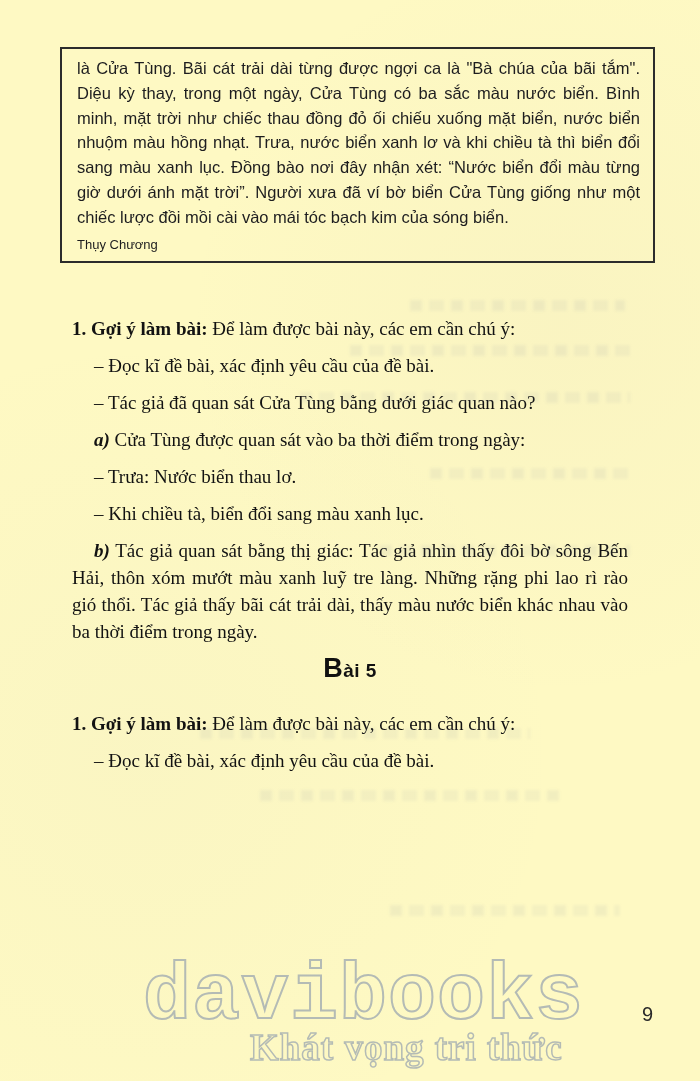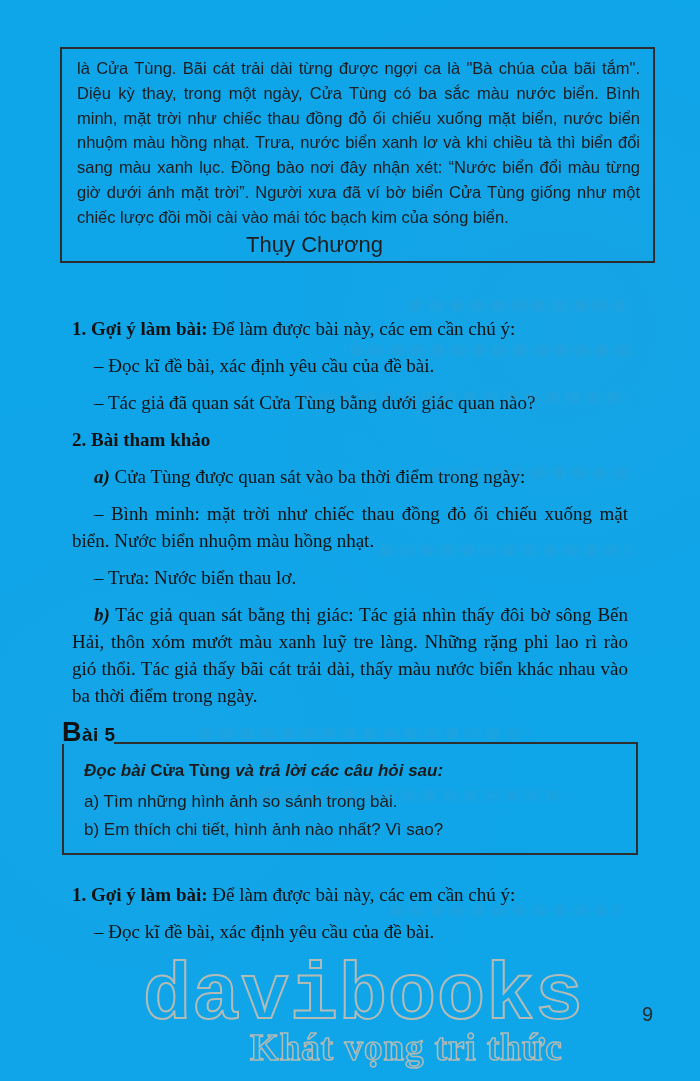--- a/index.html
+++ b/index.html
@@ -1,20 +1,20 @@
 <!DOCTYPE html>
 <html><head>
 <meta charset="utf-8">
 <style>
   html,body { margin:0; padding:0; }
   .page {
     position: relative;
     width: 700px;
     height: 1081px;
-    background: #0ea5e9;
+    background: #fef9c3;
     overflow: hidden;
     color: #141414;
   }
   
   .page::before {
     content: "";
     position: absolute; inset: 0;
     background:
       radial-gradient(circle at 80% 30%, rgba(170,150,160,0.05), transparent 40%),
       radial-gradient(circle at 20% 70%, rgba(160,160,180,0.04), transparent 45%);
@@ -35,23 +35,23 @@
     margin: 0;
     font-family: "Liberation Sans", sans-serif;
     font-size: 16.5px;
     line-height: 24.8px;
     text-align: justify;
     color: #1d1d1f;
   }
   .reading-author {
     margin: 2px 0 0 0;
     font-family: "Liberation Sans", sans-serif;
-    font-size: 22px;
+    font-size: 13px;
     line-height: 25px;
-    text-align: center;
+    text-align: left;
     padding-right: 88px;
     color: #1d1d1f;
   }
 
   
   .content-col {
     position: absolute;
     left: 62px; top: 305px;
     width: 576px;
     font-family: "Liberation Serif", serif;
@@ -63,20 +63,21 @@
   .hint-heading b { font-weight: bold; }
   .bullet { text-indent: 22px; }
   .just { text-align: justify; }
   .ref-heading { font-weight: bold; margin-top: 7px !important; }
   .item-label { font-weight: bold; font-style: italic; }
 
   
   .exercise {
     margin-top: 8px;
     position: relative;
+    text-align: center;
   }
   .ex-label {
     font-family: "Liberation Sans", sans-serif;
     font-weight: bold;
     font-size: 19px;
     line-height: 26px;
     color: #111;
     letter-spacing: 0.5px;
   }
   .ex-label .big { font-size: 27px; }
@@ -162,35 +163,28 @@
 
   <div class="content-col">
 
     <section>
       <p class="hint-heading"><b>1. Gợi ý làm bài:</b><span> Để làm được bài này, các em cần chú ý:</span></p>
       <p class="bullet">– Đọc kĩ đề bài, xác định yêu cầu của đề bài.</p>
       <p class="bullet">– Tác giả đã quan sát Cửa Tùng bằng dưới giác quan nào?</p>
     </section>
 
     <section>
-      <p class="ref-heading">2. Bài tham khảo</p>
       <p class="bullet"><span class="item-label">a)</span><span> Cửa Tùng được quan sát vào ba thời điểm trong ngày:</span></p>
-      <p class="bullet just">– Bình minh: mặt trời như chiếc thau đồng đỏ ối chiếu xuống mặt biển. Nước biển nhuộm màu hồng nhạt.</p>
       <p class="bullet">– Trưa: Nước biển thau lơ.</p>
+      <p class="bullet">– Khi chiều tà, biển đổi sang màu xanh lục.</p>
       <p class="bullet just"><span class="item-label">b)</span><span> Tác giả quan sát bằng thị giác: Tác giả nhìn thấy đôi bờ sông Bến Hải, thôn xóm mướt màu xanh luỹ tre làng. Những rặng phi lao rì rào gió thổi. Tác giả thấy bãi cát trải dài, thấy màu nước biển khác nhau vào ba thời điểm trong ngày.</span></p>
     </section>
 
     <div class="exercise">
       <div class="ex-label"><span class="big">B</span><span>ài 5</span></div>
-      <div class="ex-box">
-        <div class="ex-topline"></div>
-        <p class="task-line"><i>Đọc bài </i><span class="title">Cửa Tùng </span><i>và trả lời các câu hỏi sau:</i></p>
-        <p>a) Tìm những hình ảnh so sánh trong bài.</p>
-        <p>b) Em thích chi tiết, hình ảnh nào nhất? Vì sao?</p>
-      </div>
     </div>
 
     <section class="hints2">
       <p class="hint-heading"><b>1. Gợi ý làm bài:</b><span> Để làm được bài này, các em cần chú ý:</span></p>
       <p class="bullet">– Đọc kĩ đề bài, xác định yêu cầu của đề bài.</p>
     </section>
 
   </div>
 
   <div class="bleed" style="left:410px; top:300px; width:215px;"></div>

